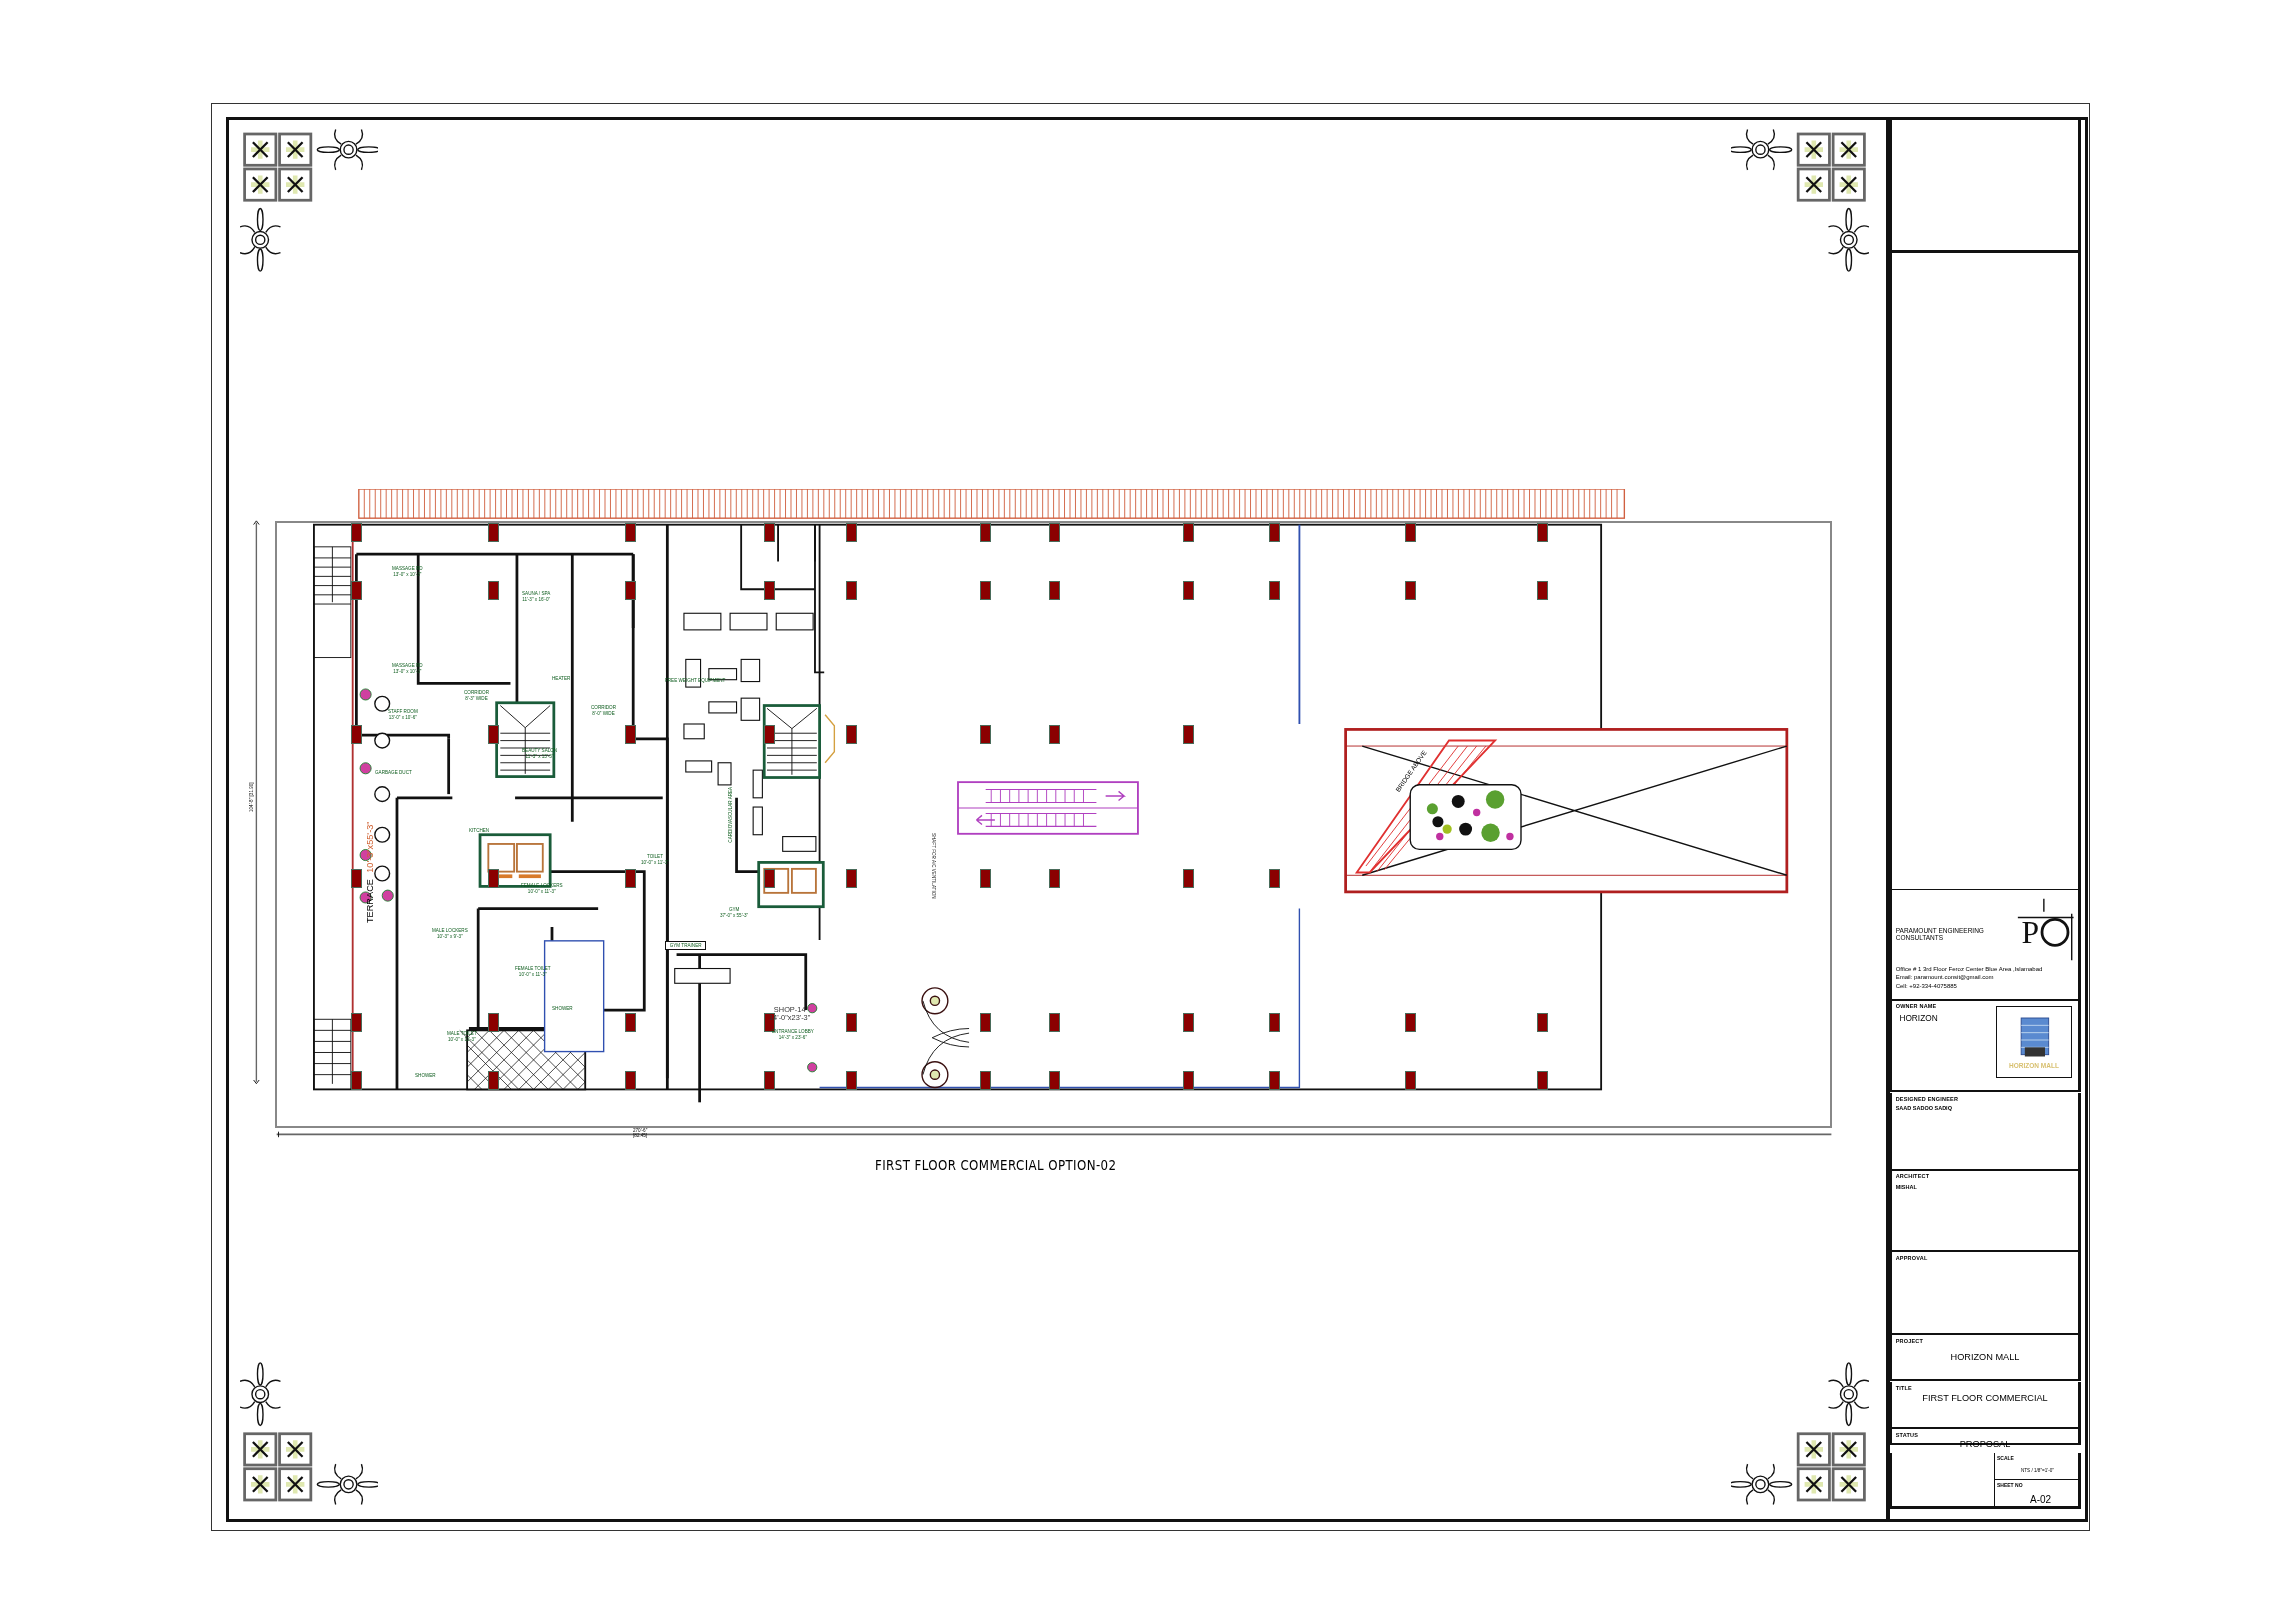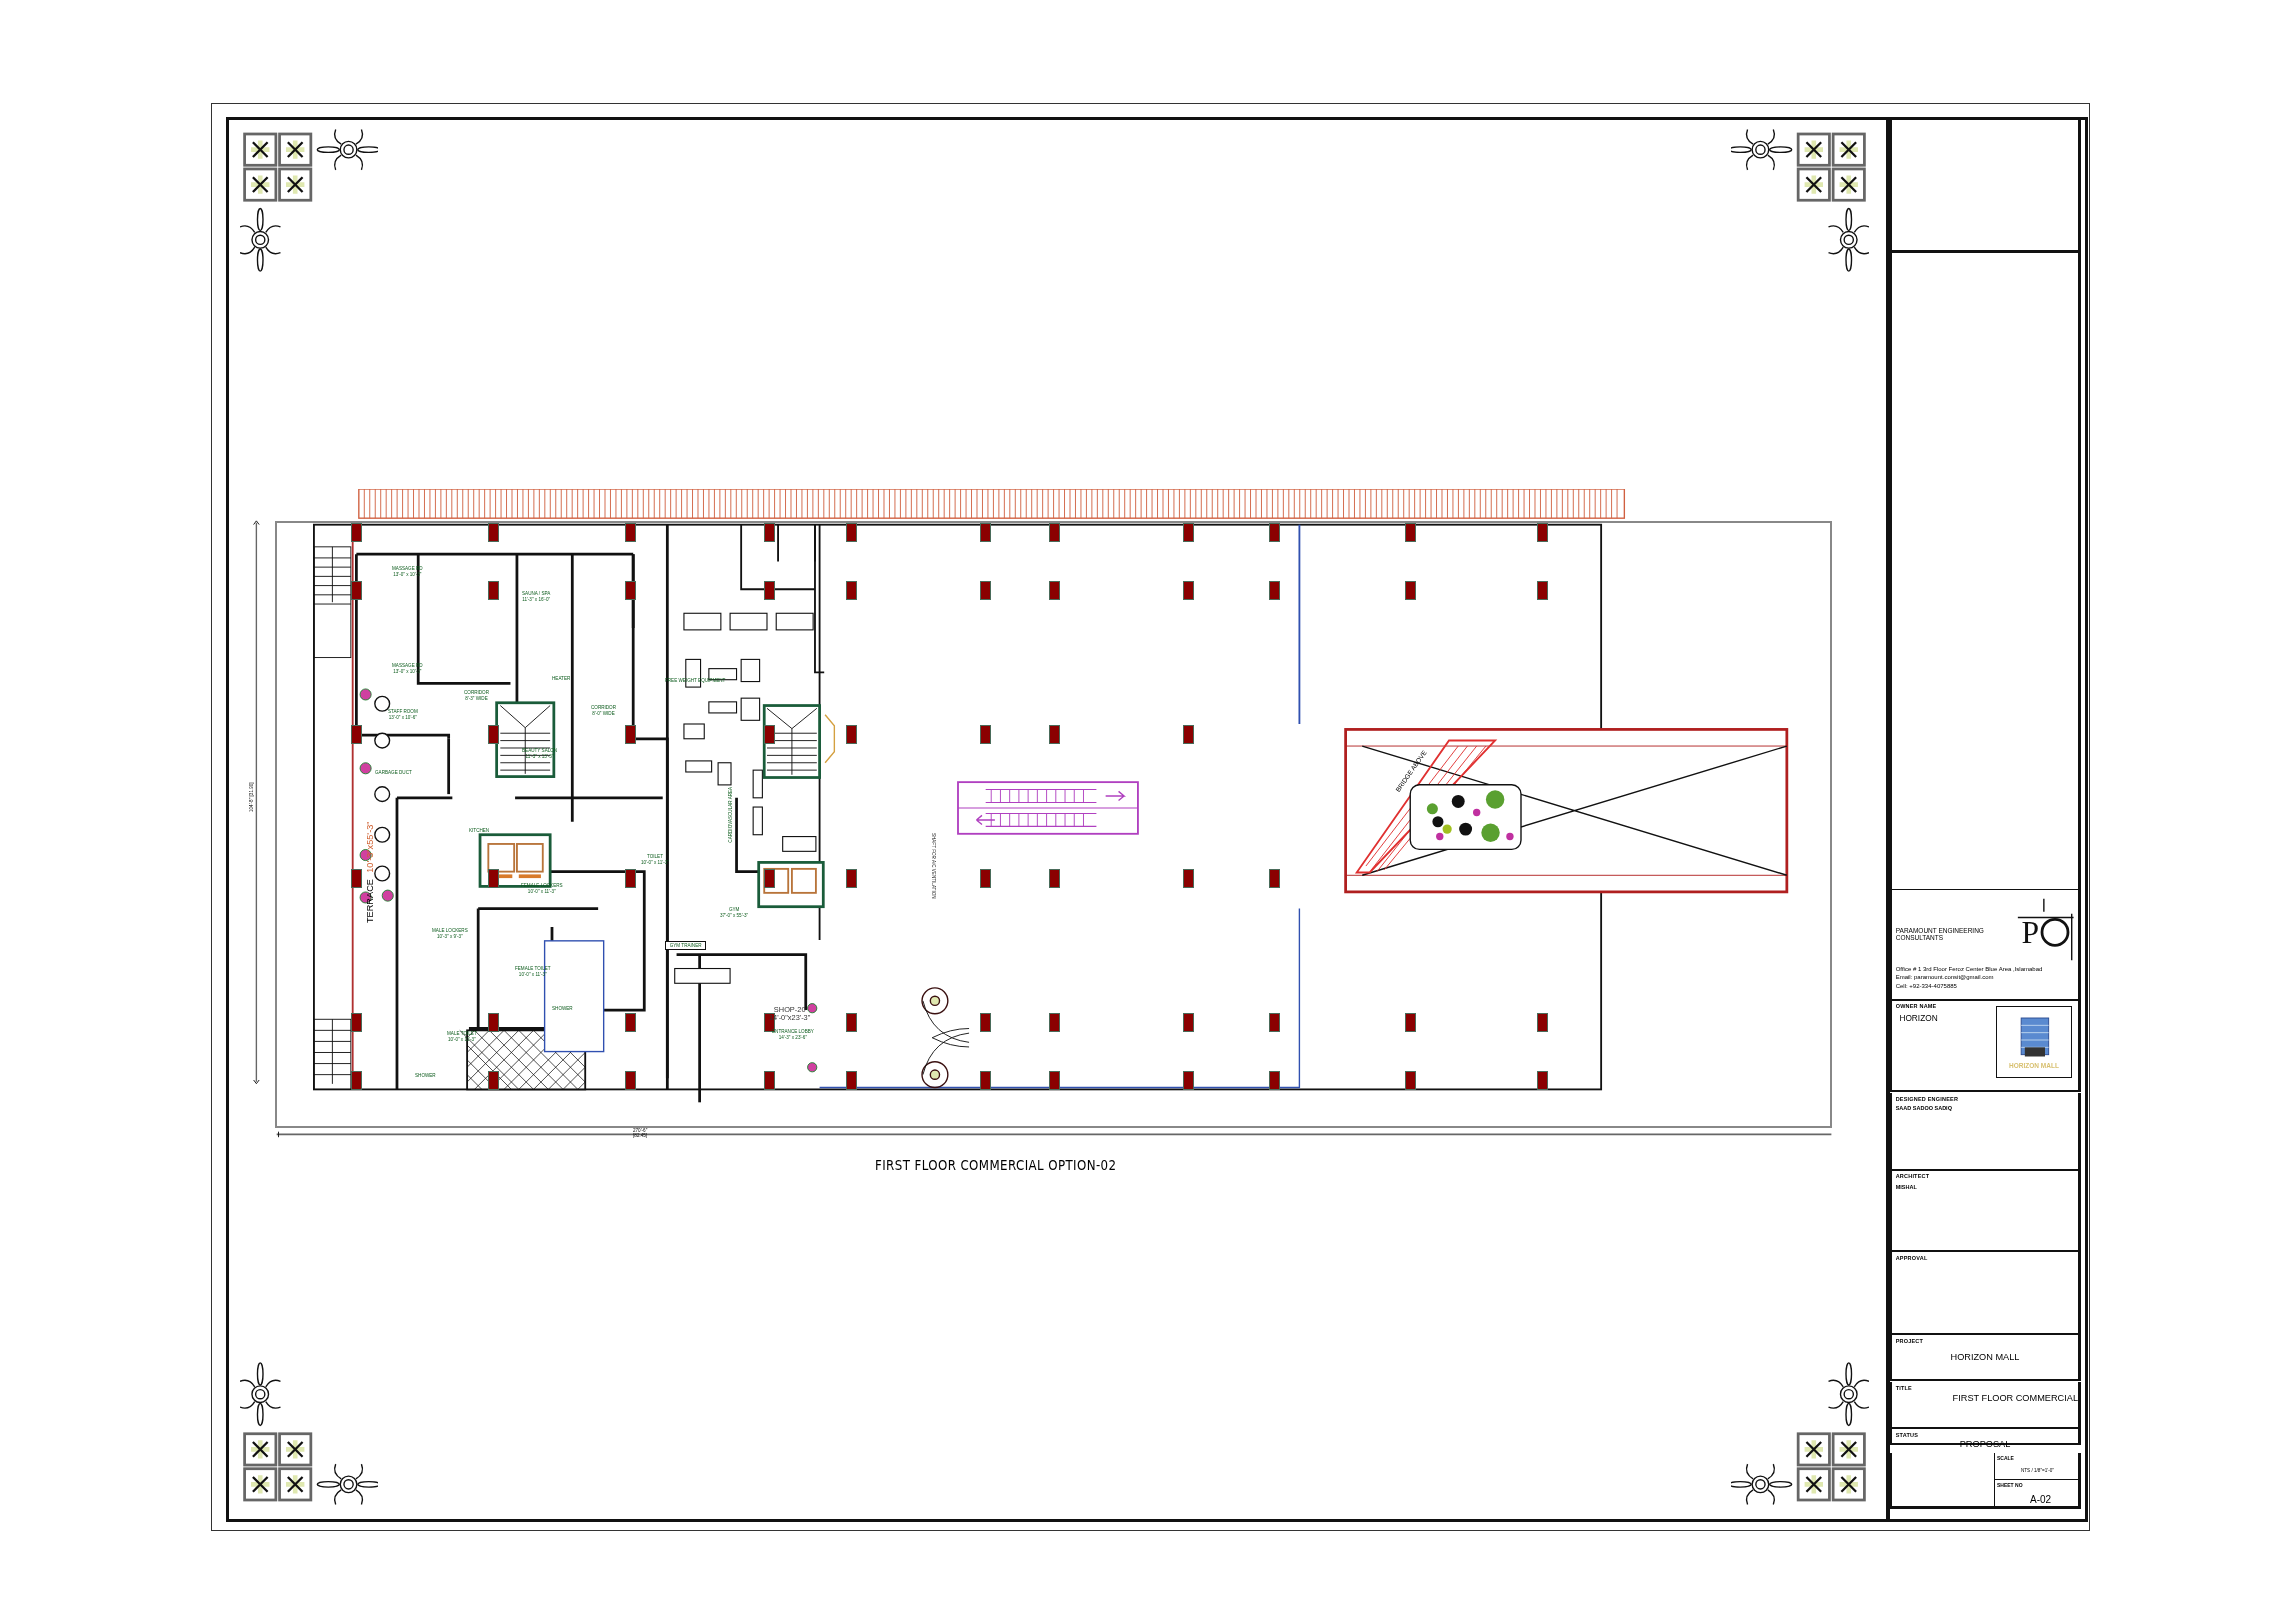--- a/index.html
+++ b/index.html
@@ -441,21 +441,21 @@
   </div>
 <div class="room-label" style="left:641px;top:854px">
     <div>TOILET</div>
     <div>10'-0" x 11'-3"</div>
   </div>
 <div class="room-label" style="left:772px;top:1029px">
     <div>ENTRANCE LOBBY</div>
     <div>14'-3" x 23'-6"</div>
   </div>
 <div class="room-label" style="left:769px;top:1006px;font-size:7.4px;color:#333;line-height:8.3px">
-    <div>SHOP-20</div>
+    <div>SHOP-14</div>
     <div>14'-0"x23'-3"</div>
   </div>
 <div class="room-label" style="left:900px;top:863px;color:#111;transform:rotate(90deg)">
     <div>SHAFT FOR A/C VENTILATION</div>
   </div>
 
 <div class="abs" style="left:365px;top:923px;transform:rotate(-90deg);transform-origin:left top;font-size:9.2px;white-space:nowrap">
   <span>TERRACE</span>
   <span style="color:#d06030;margin-left:3.7px">10'-3"x55'-3"</span>
 </div>
@@ -525,21 +525,21 @@
   <div class="tb-label">APPROVAL</div>
 </div>
 
 <div class="abs tb-box" style="top:1335px;height:46px">
   <div class="tb-label">PROJECT</div>
   <div class="tb-value" style="left:0;right:0;top:16.6px;text-align:center">HORIZON MALL</div>
 </div>
 
 <div class="abs tb-box" style="top:1382px;height:47px">
   <div class="tb-label">TITLE</div>
-  <div class="tb-value" style="left:0;right:0;top:11px;text-align:right">FIRST FLOOR COMMERCIAL</div>
+  <div class="tb-value" style="left:0;right:0;top:11px;text-align:center">FIRST FLOOR COMMERCIAL</div>
 </div>
 
 <div class="abs tb-box" style="top:1429px;height:16px">
   <div class="tb-label">STATUS</div>
   <div class="tb-value" style="left:0;right:0;top:10px;text-align:center">PROPOSAL</div>
 </div>
 
 <div class="abs tb-box" style="top:1453px;height:56px;border-bottom-width:3.7px">
   <div class="abs" style="left:102px;top:0;bottom:0;border-left:1.8px solid #111"></div>
   <div class="abs" style="left:102px;right:0;top:26px;border-top:1.8px solid #111"></div>

